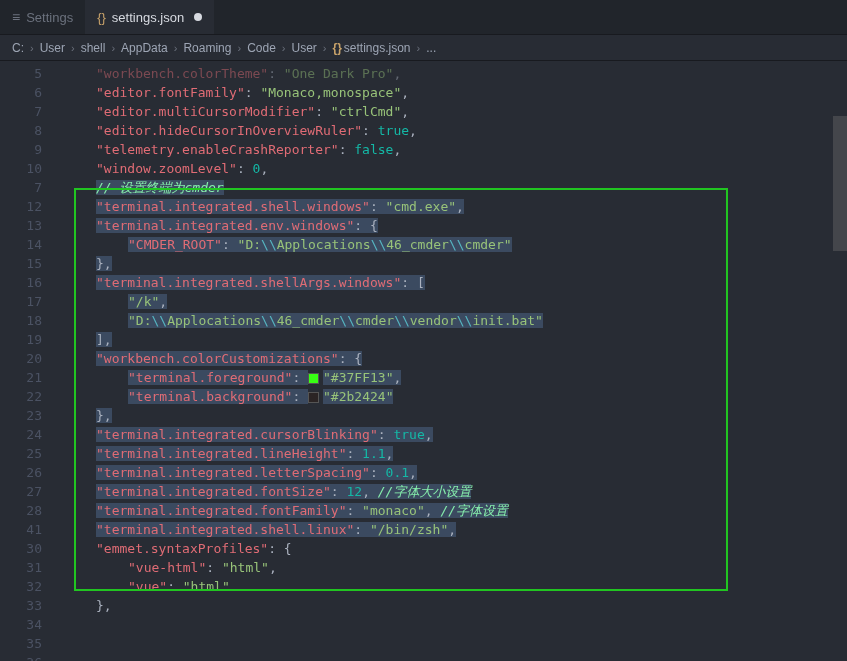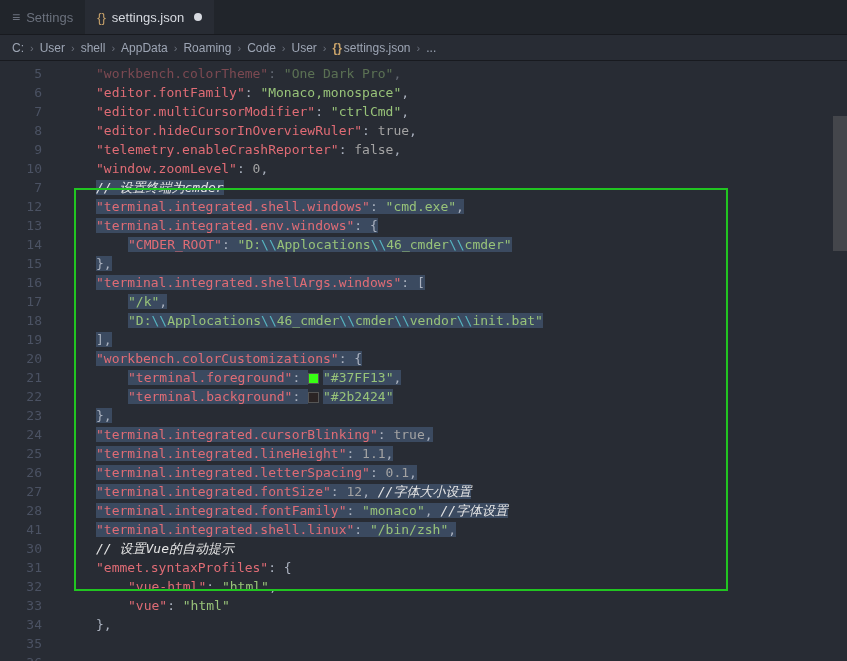--- a/index.html
+++ b/index.html
@@ -19,22 +19,22 @@
   .gutter { width:60px; padding-right:18px; text-align:right; color:#4b5263; font-size:13px; line-height:19px; padding-top:3px; user-select:none; flex-shrink:0; }
   .gutter div { height:19px; }
   .code { flex:1; padding-top:3px; font-size:13px; line-height:19px; }
   .line { height:19px; white-space:pre; padding-left:16px; }
   .i1 { padding-left:36px; }
   .i2 { padding-left:68px; }
   .hl-line .tk { background:#3b4a60; }
   .c-key { color:#e06c75; }
   .c-str { color:#98c379; }
   .c-pun { color:#abb2bf; }
-  .c-num, .c-bool { color:#a3a3a3; }
-  .c-cmt { color:#e5e5e5; font-style:italic; }
+  .c-num, .c-bool { color:#14b8a6; }
+  .c-cmt { color:#86efac; font-style:italic; }
   .c-esc { color:#56b6c2; }
   .swatch { display:inline-block; width:11px; height:11px; vertical-align:middle; border:1px solid #555; margin-right:4px; }
   .hlbox { position:absolute; left:74px; top:127px; width:654px; height:403px; border:2px solid #21c521; pointer-events:none; z-index:5; }
   .scrollbar { position:absolute; right:0; top:61px; width:14px; height:600px; }
   .thumb { position:absolute; right:0; width:14px; background:rgba(121,121,121,0.35); }
 </style>
 </head>
 <body>
 
 <div class="tabs">
@@ -123,21 +123,20 @@
       <div class="line i1 hl-line"><span class="c-key tk">"workbench.colorCustomizations"</span><span class="c-pun tk">: {</span></div>
       <div class="line i2 hl-line"><span class="c-key tk">"terminal.foreground"</span><span class="c-pun tk">: </span><span class="swatch tk" style="background: rgb(55, 255, 19);"></span><span class="c-str tk">"#37FF13"</span><span class="c-pun tk">,</span></div>
       <div class="line i2 hl-line"><span class="c-key tk">"terminal.background"</span><span class="c-pun tk">: </span><span class="swatch tk" style="background: rgb(43, 36, 36);"></span><span class="c-str tk">"#2b2424"</span></div>
       <div class="line i1 hl-line"><span class="c-pun tk">},</span></div>
       <div class="line i1 hl-line"><span class="c-key tk">"terminal.integrated.cursorBlinking"</span><span class="c-pun tk">: </span><span class="c-bool tk">true</span><span class="c-pun tk">,</span></div>
       <div class="line i1 hl-line"><span class="c-key tk">"terminal.integrated.lineHeight"</span><span class="c-pun tk">: </span><span class="c-num tk">1.1</span><span class="c-pun tk">,</span></div>
       <div class="line i1 hl-line"><span class="c-key tk">"terminal.integrated.letterSpacing"</span><span class="c-pun tk">: </span><span class="c-num tk">0.1</span><span class="c-pun tk">,</span></div>
       <div class="line i1 hl-line"><span class="c-key tk">"terminal.integrated.fontSize"</span><span class="c-pun tk">: </span><span class="c-num tk">12</span><span class="c-pun tk">, </span><span class="c-cmt tk">//字体大小设置</span></div>
       <div class="line i1 hl-line"><span class="c-key tk">"terminal.integrated.fontFamily"</span><span class="c-pun tk">: </span><span class="c-str tk">"monaco"</span><span class="c-pun tk">, </span><span class="c-cmt tk">//字体设置</span></div>
       <div class="line i1 hl-line"><span class="c-key tk">"terminal.integrated.shell.linux"</span><span class="c-pun tk">: </span><span class="c-str tk">"/bin/zsh"</span><span class="c-pun tk">,</span></div>
-      <div class="line i1"><span class="c-cmt tk">// 设置Vue的自动提示</span></div>
       <div class="line i1"><span class="c-key tk">"emmet.syntaxProfiles"</span><span class="c-pun tk">: {</span></div>
       <div class="line i2"><span class="c-key tk">"vue-html"</span><span class="c-pun tk">: </span><span class="c-str tk">"html"</span><span class="c-pun tk">,</span></div>
       <div class="line i2"><span class="c-key tk">"vue"</span><span class="c-pun tk">: </span><span class="c-str tk">"html"</span></div>
       <div class="line i1"><span class="c-pun tk">},</span></div>
     </div>
   <div class="hlbox"></div>
 </div>
 
 <div class="scrollbar">
   <div class="thumb" id="thumb" style="top: 55px; height: 135px;"></div>

